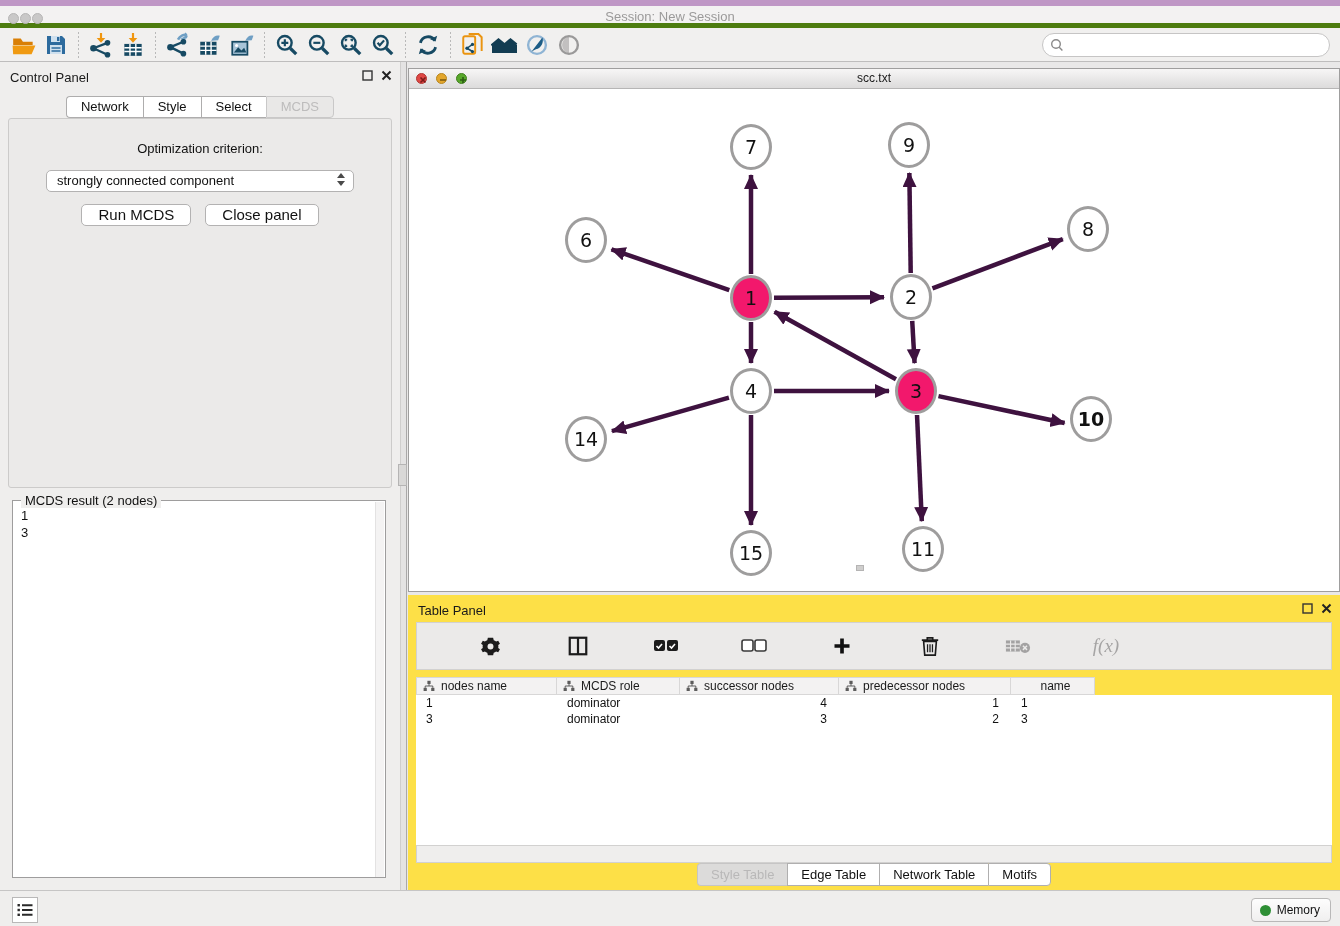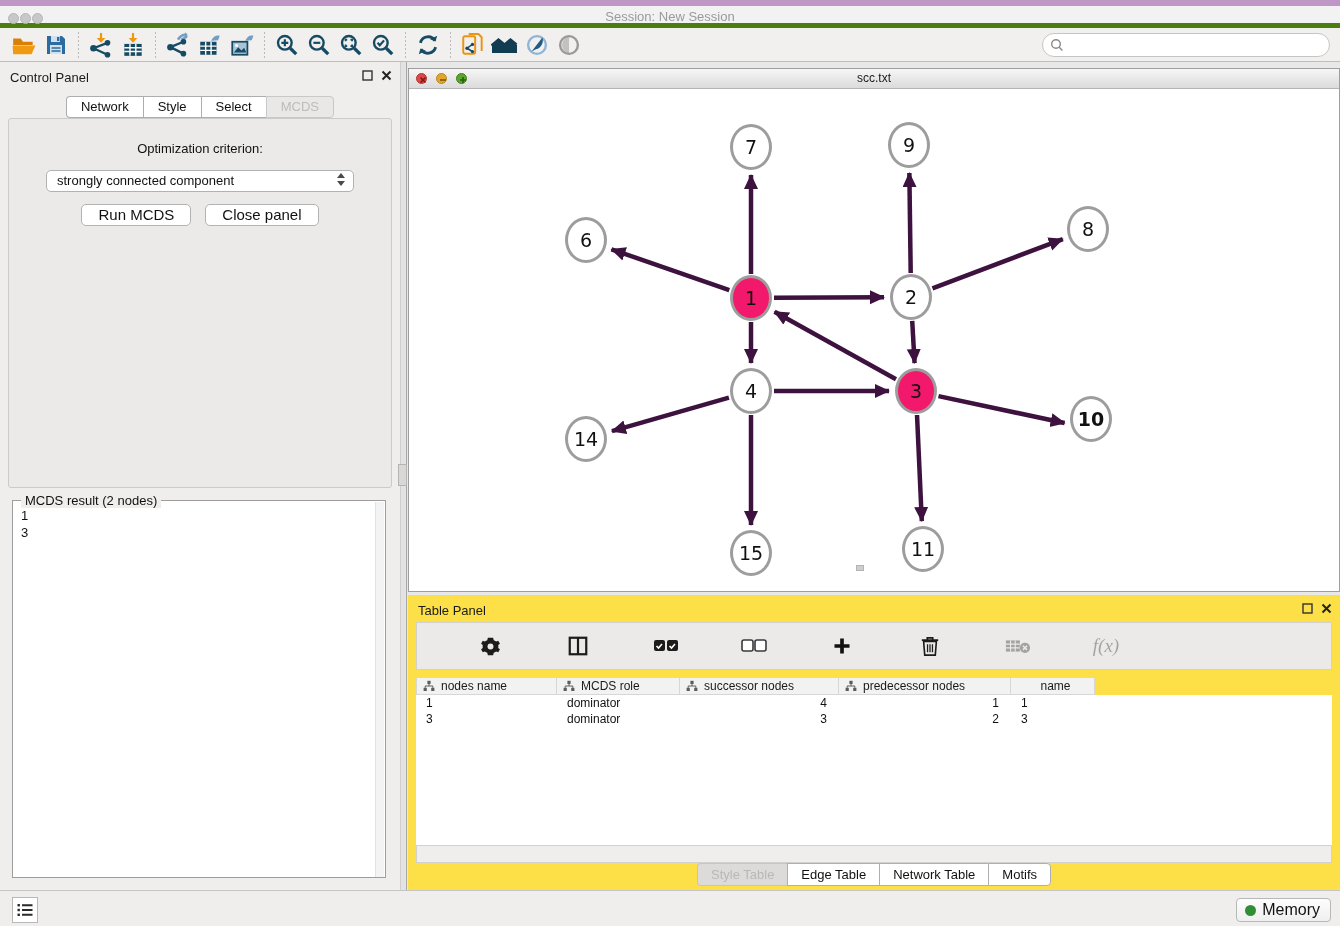--- a/index.html
+++ b/index.html
@@ -100,21 +100,21 @@
   .tp-tab:first-child { border-radius:4px 0 0 4px; }
   .tp-tab:last-child { border-right:1px solid #b0afaf; border-radius:0 4px 4px 0; }
   .tp-tab.active { background:#dcdbda; color:#b9b8b8; border-color:#c6c5c5; }
 
   
   .statusbar { left:0; top:890px; width:1340px; height:36px; background:#efeeed; border-top:1px solid #c6c5c5; }
   .list-btn { position:absolute; left:12px; top:6px; width:26px; height:26px; background:#fff;
     border:1px solid #b9b8b8; display:flex; align-items:center; justify-content:center; }
   .mem-btn { position:absolute; right:9px; top:7px; height:24px; padding:0 10px 0 8px;
     background:linear-gradient(#fdfdfd,#f0efef); border:1px solid #b9b8b8; border-radius:4px;
-    display:flex; align-items:center; gap:6px; font-size:16px; color:#111; }
+    display:flex; align-items:center; gap:6px; font-size:12px; color:#111; }
   .mem-dot { width:11px; height:11px; border-radius:50%; background:#2e8f35; }
 </style>
 </head>
 <body>
 
 <div class="abs top-strip"></div>
 <div class="abs titlebar">
   <span class="traffic-inactive" style="left:8px"></span>
   <span class="traffic-inactive" style="left:20px"></span>
   <span class="traffic-inactive" style="left:32px"></span>

